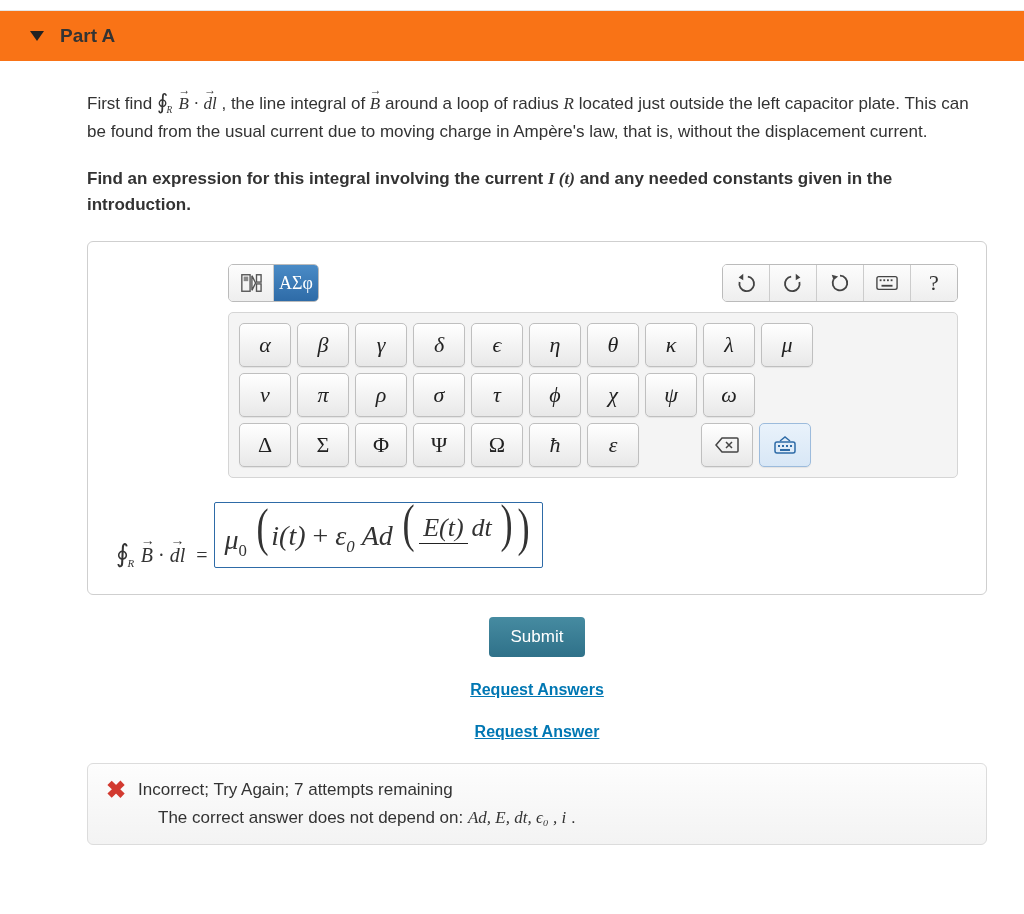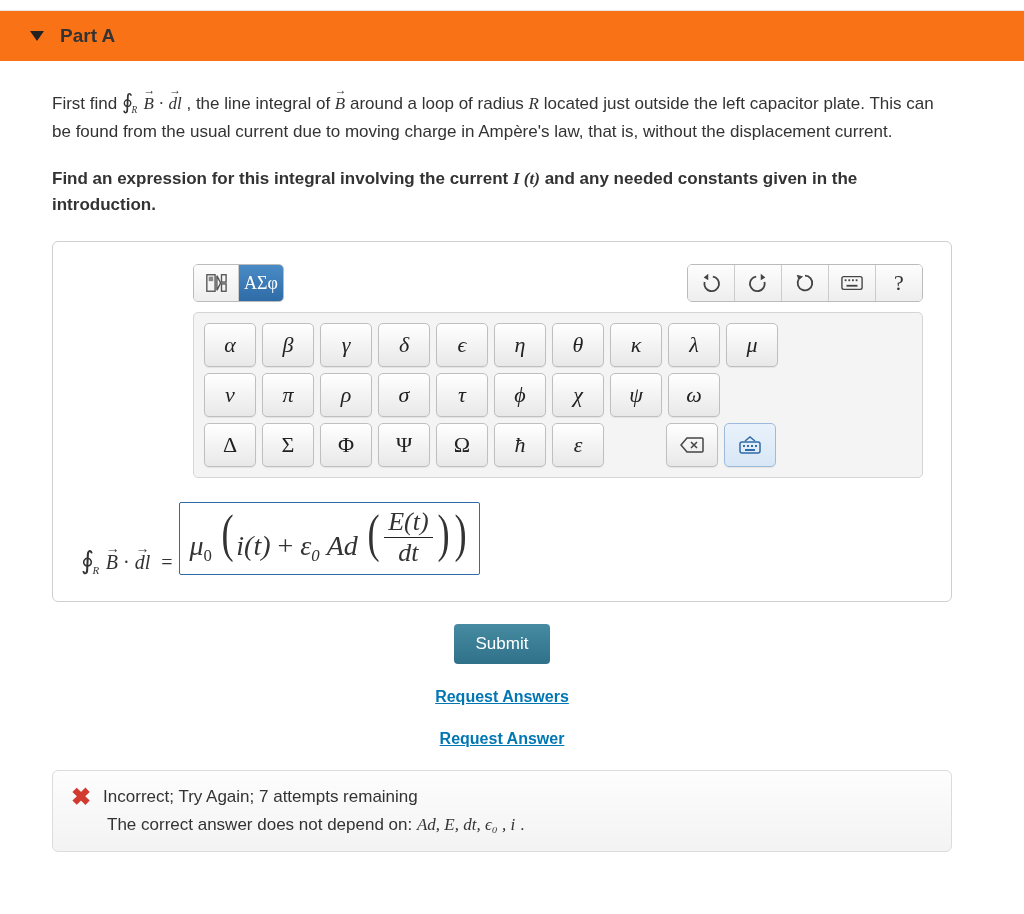--- a/index.html
+++ b/index.html
@@ -33,21 +33,21 @@
     border-right: 7px solid transparent;
     border-top: 10px solid #222;
     display: inline-block;
   }
   .part-header strong {
     font-size: 19px;
     font-weight: 700;
     color: var(--strong);
   }
   .content {
-    padding: 26px 30px 24px 52px;
+    padding: 26px 30px 24px 87px;
     max-width: 900px;
   }
   .problem-text { line-height: 1.5; }
   .mi { font-family: "Times New Roman", serif; font-style: italic; }
   .mo { font-family: "Times New Roman", serif; }
   .vecchar { position: relative; display:inline-block; }
   .vecchar::after {
     content: "→"; position:absolute; left:0; right:0; top:-0.75em;
     text-align:center; font-size:0.7em; font-style: normal;
   }
@@ -130,21 +130,21 @@
   .answer-rhs .sub-i { font-size: 0.6em; vertical-align: sub; }
   .paren {
     display:inline-flex; align-items:center;
   }
   .paren .lp, .paren .rp {
     font-style: normal; font-size: 52px; line-height: 0.8; font-weight:100;
     transform: scaleX(0.7);
     position:relative; top:-4px;
   }
   .frac {
-    display:inline-flex; flex-direction:column; align-items:center;
+    display:inline-flex; flex-direction:row; align-items:center;
     font-size: 26px; vertical-align: middle; margin: 0 2px;
   }
   .frac .num { border-bottom: 1.5px solid #222; padding: 0 4px; }
   .frac .den { padding: 0 4px; }
   .actions { margin-top: 22px; display:flex; align-items:center; gap: 24px; flex-direction: column;}
   .submit-btn {
     background: #33788f;
     background: linear-gradient(#468ba1,#2f7189);
     color:#fff; border:none; border-radius:4px;
     padding: 10px 22px; font-size:17px; font-weight:500;
@@ -159,21 +159,21 @@
     border: 1px solid #dcdcdc;
     border-radius: 6px;
     background: linear-gradient(#fdfdfd,#f3f3f3);
     padding: 14px 18px 16px 18px;
   }
   .feedback .row1 { display:flex; align-items:center; gap:12px; margin-bottom:6px;}
   .feedback .x-icon {
     color:#d23a30; font-size:24px; font-weight:900; line-height:1;
   }
   .feedback .msg1 { font-weight:400; font-size:17px; color:#333; }
-  .feedback .msg2 { margin-left:36px; font-size:17px; color:#333; }
+  .feedback .msg2 { margin-left:52px; font-size:17px; color:#333; }
   
   .oint {
     position: relative; display:inline-block; font-style: normal;
     font-family: "Times New Roman", serif;
   }
   .oint .intsym { font-size: 1.25em; }
   .oint .intsub { font-size: 0.55em; position:relative; top:0.45em; left:-0.15em; font-style: italic;}
   .tool-svg { width:22px; height:22px; }
 </style>
 </head>

